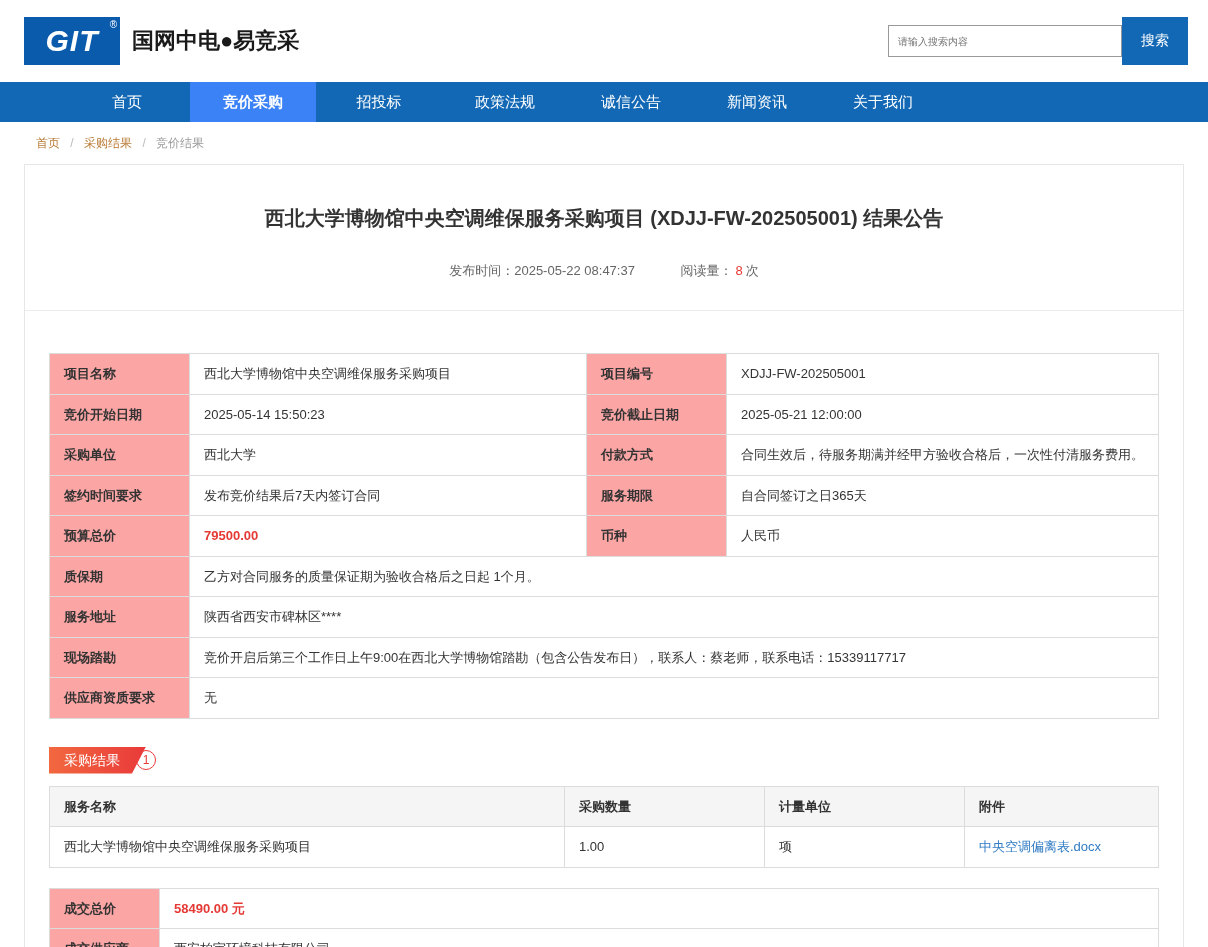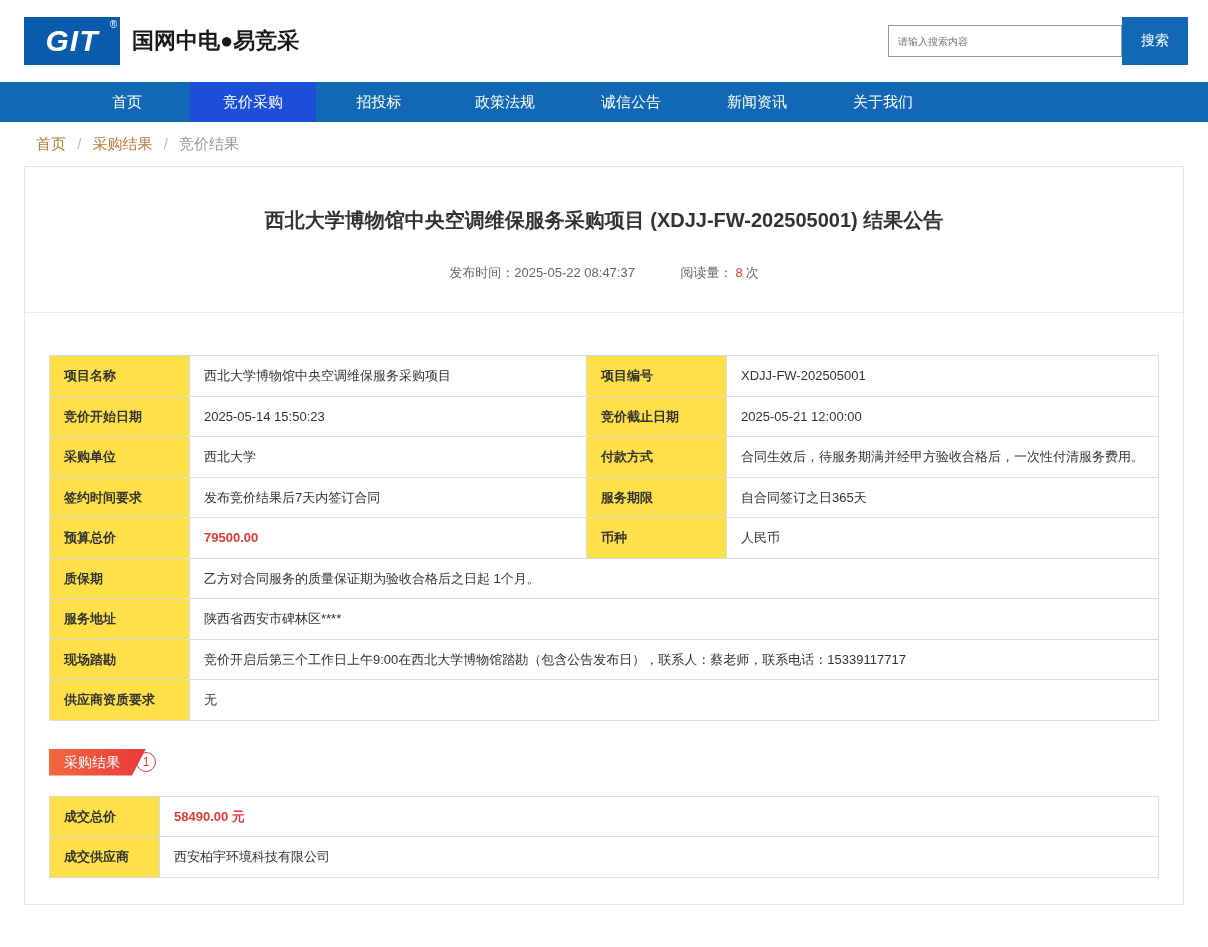--- a/index.html
+++ b/index.html
@@ -60,25 +60,25 @@
   }
   .nav-item {
     width: 126px;
     text-align: center;
     line-height: 40px;
     color: #fff;
     font-size: 15px;
     cursor: pointer;
     white-space: nowrap;
   }
-  .nav-item.active { background: #1d4ed8; }
+  .nav-item.active { background: #3b82f6; font-weight: bold; }
 
   
   .breadcrumb {
-    font-size: 15px;
+    font-size: 12px;
     color: #999;
     padding: 13px 0 10px 36px;
   }
   .breadcrumb a { color: #b97a35; text-decoration: none; cursor: pointer; }
   .breadcrumb .sep { margin: 0 7px; color: #bbb; }
   .breadcrumb .current { color: #999; }
 
   
   .card {
     margin: 2px 24px 16px 24px;
@@ -92,21 +92,21 @@
     border-bottom: 1px solid #ececec;
   }
   .article-title { font-size: 20px; font-weight: bold; color: #333; }
   .article-meta { margin-top: 30px; font-size: 13px; color: #666; }
   .article-meta .views-block { margin-left: 42px; }
   .views-count { color: #e53935; margin: 0 3px; }
 
   
   table { border-collapse: collapse; width: calc(100% - 48px); margin: 0 24px; font-size: 13px; }
   th, td { border: 1px solid #dcdcdc; padding: 10px 14px; text-align: left; vertical-align: middle; line-height: 1.5; }
-  th { background: #fde047; font-weight: bold; color: #333; }
+  th { background: #fca5a5; font-weight: bold; color: #333; }
   td { color: #333; background: #fff; }
 
   .info-table { margin-top: 42px; }
   .price { color: #e53935; font-weight: bold; }
 
   
   .result-badge-row {
     margin: 28px 24px 12px 24px;
     display: flex;
     align-items: center;
@@ -238,20 +238,42 @@
       <td colspan="3">无</td>
     </tr>
   </tbody>
     </table>
 
   <div class="result-badge-row">
     <div class="result-badge">采购结果</div>
     <div class="badge-count">1</div>
   </div>
 
+  <table class="result-table">
+    <colgroup>
+        <col style="width:515px">
+        <col style="width:200px">
+        <col style="width:200px">
+        <col>
+      </colgroup>
+    <tbody>
+        <tr>
+      <th>服务名称</th>
+      <th>采购数量</th>
+      <th>计量单位</th>
+      <th>附件</th>
+    </tr>
+    <tr>
+      <td>西北大学博物馆中央空调维保服务采购项目</td>
+      <td>1.00</td>
+      <td>项</td>
+      <td><a class="file-link">中央空调偏离表.docx</a></td>
+    </tr>
+  </tbody>
+    </table>
 
   <table class="summary-table">
     <colgroup>
         <col style="width:110px">
         <col>
       </colgroup>
     <tbody>
         <tr>
       <th>成交总价</th>
       <td class="price">58490.00 元</td>

